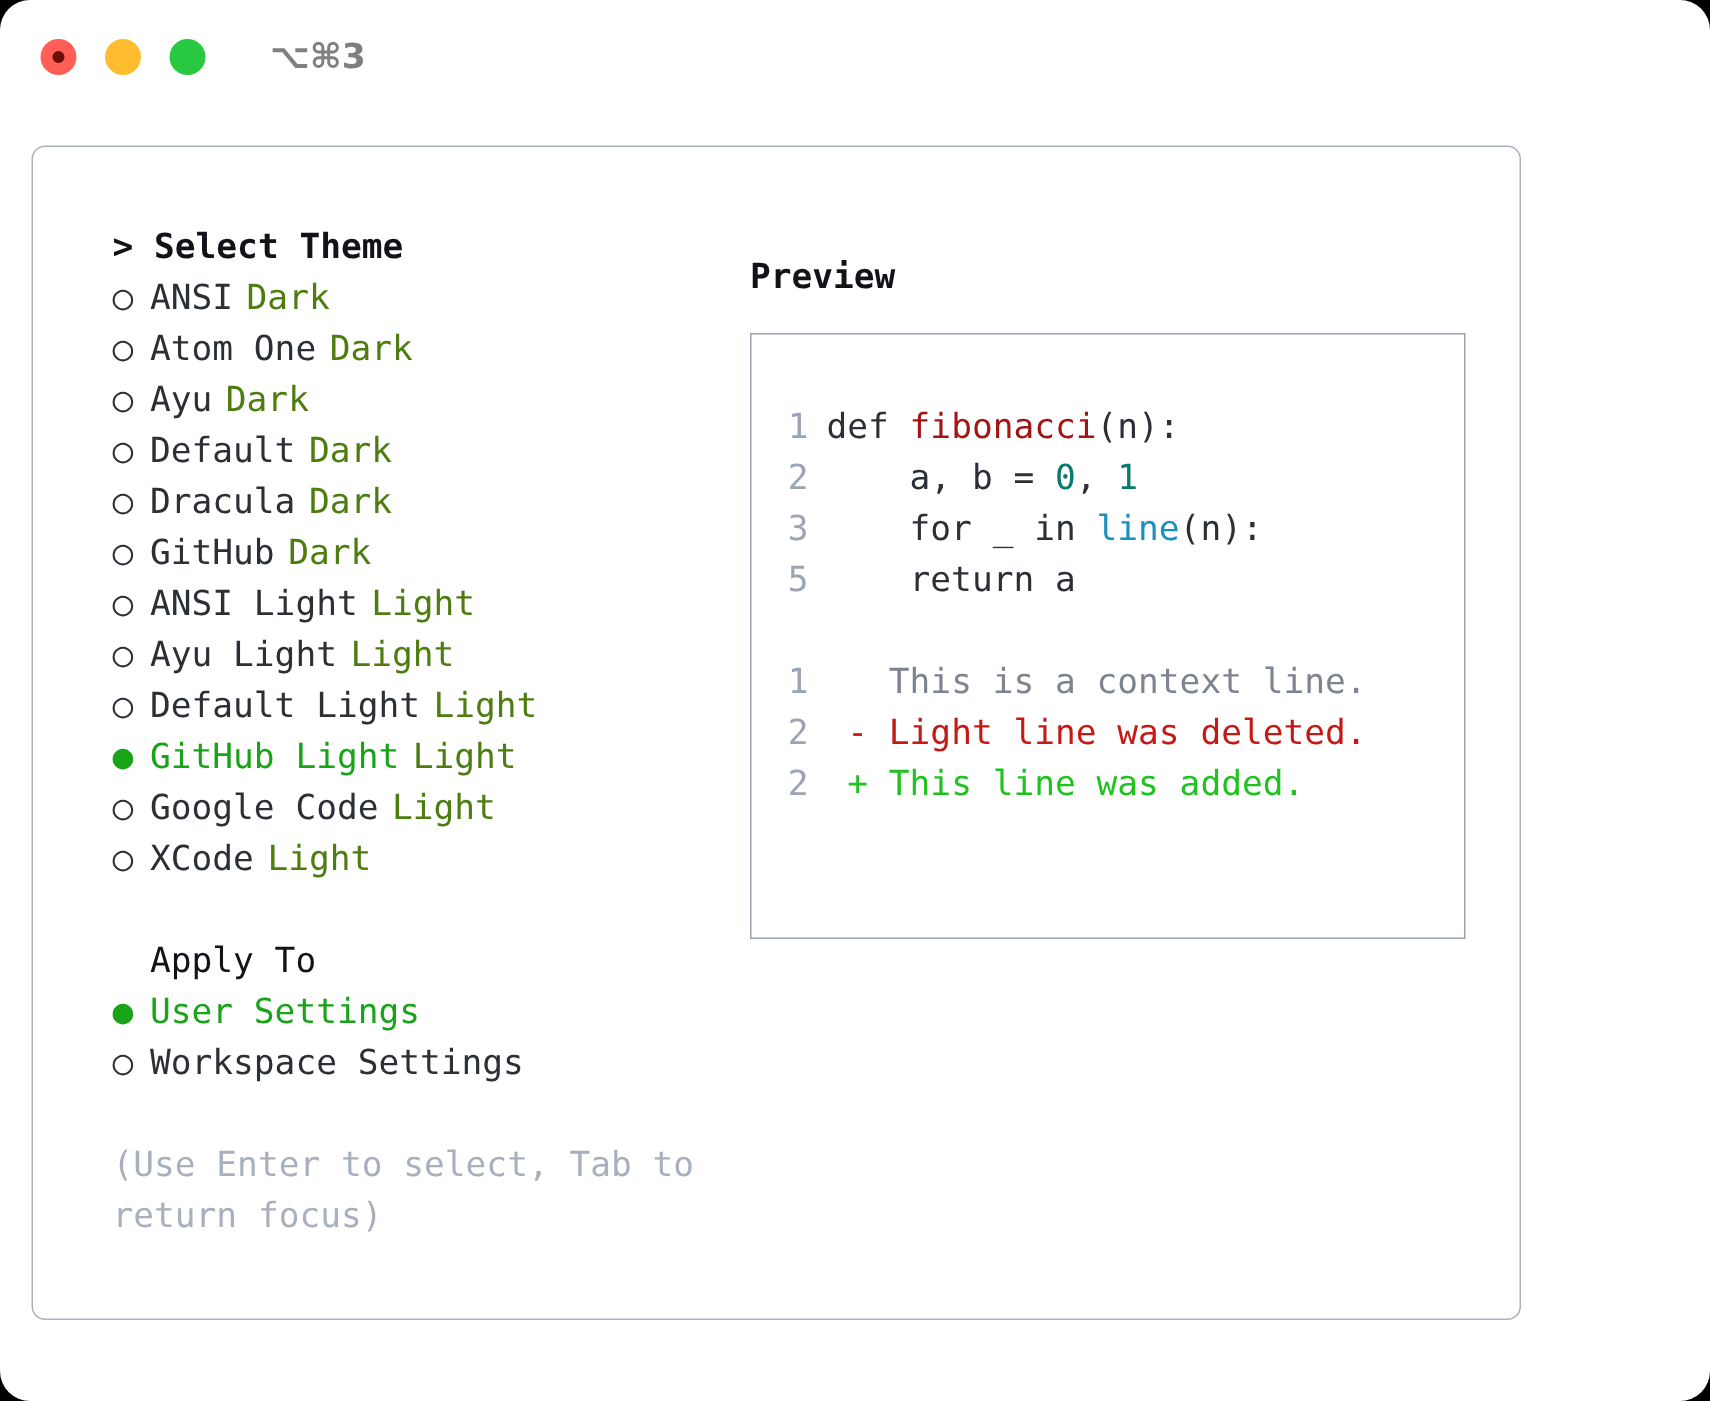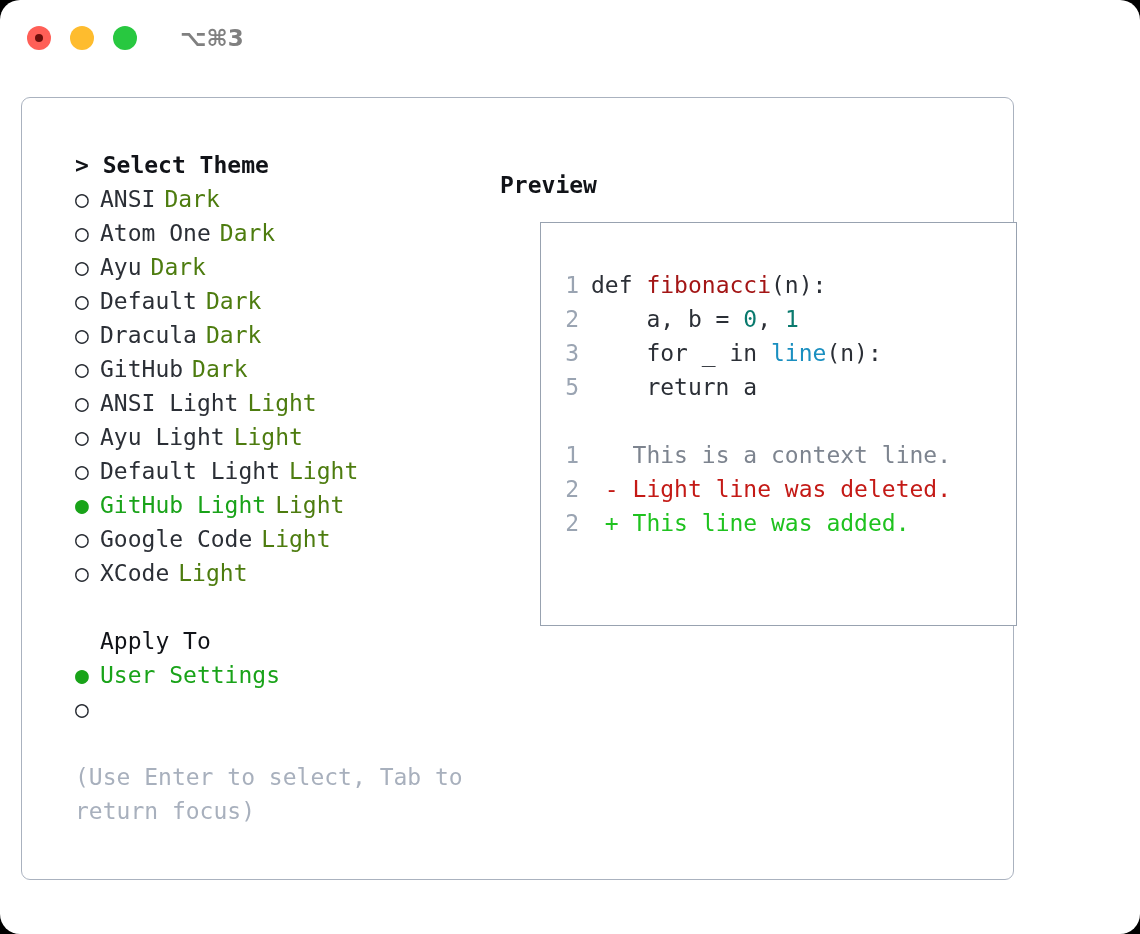--- a/index.html
+++ b/index.html
@@ -169,21 +169,20 @@
     margin-top: 20px;
   }
 
   .code-box {
     margin-top: 20px;
     width: 477px;
     height: 404px;
     border: 1px solid #98a2b0;
     background: #ffffff;
     padding: 45px 0 0 0;
-    margin-left: 40px;
   }
 
   .code-line {
     font-size: 23px;
     line-height: 34px;
     white-space: pre;
     padding-left: 14px;
     color: #2b2f36;
   }
 
@@ -245,21 +244,21 @@
             <div class="opt-row"><span class="marker marker-empty">○</span><span class="opt-name">Google Code</span><span class="opt-cat">Light</span></div>
             <div class="opt-row"><span class="marker marker-empty">○</span><span class="opt-name">XCode</span><span class="opt-cat">Light</span></div>
           </div>
 
         <div class="spacer-row"></div>
 
         <div class="subsection-head">Apply To</div>
 
         <div id="apply-list">
             <div class="opt-row"><span class="marker marker-filled">●</span><span class="opt-name selected">User Settings</span></div>
-            <div class="opt-row"><span class="marker marker-empty">○</span></div>
+            <div class="opt-row"><span class="marker marker-empty">○</span><span class="opt-name">Workspace Settings</span></div>
           </div>
 
         <div class="hint">(Use Enter to select, Tab to return focus)</div>
       </div>
 
       <div class="right-col">
         <div class="preview-head">Preview</div>
 
         <div class="code-box">
           <div id="code-lines">

